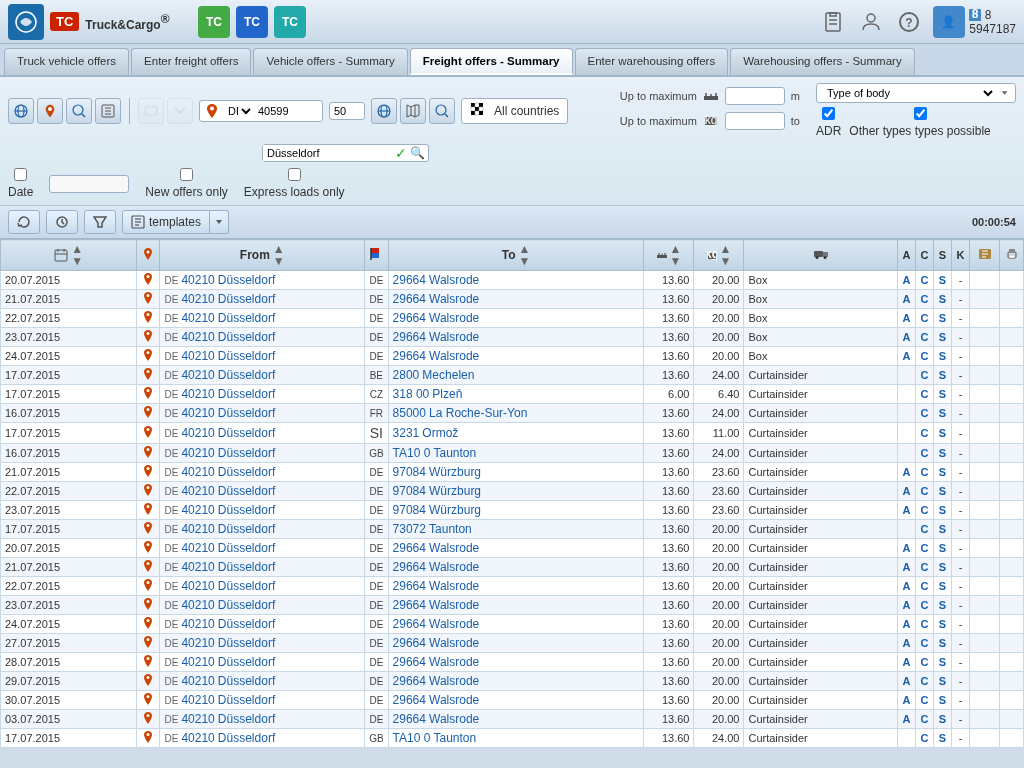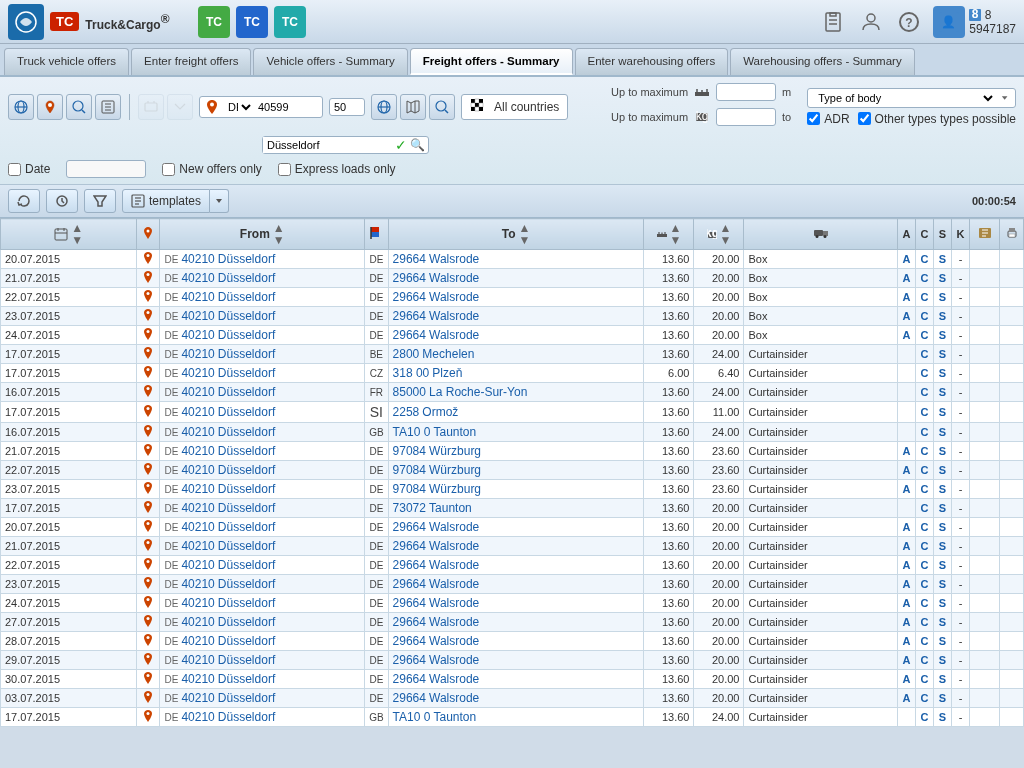--- a/index.html
+++ b/index.html
@@ -117,21 +117,21 @@
     }
     .measure-unit { font-size: 11px; color: #444; }
 
     .type-select-wrap {
       display: flex; align-items: center; gap: 4px;
       background: white; border: 1px solid #9ab0c4; border-radius: 3px; padding: 2px 6px;
       min-width: 200px;
     }
     .type-select { border: none; outline: none; font-size: 11px; background: transparent; width: 100%; cursor: pointer; }
 
-    .checkbox-label { display: flex; align-items: center; gap: 4px; font-size: 11px; color: #333; cursor: pointer; }
+    .checkbox-label { display: flex; align-items: center; gap: 4px; font-size: 11px; color: #333; cursor: pointer; flex-direction: column; }
     .checkbox-label input { cursor: pointer; }
     .date-input { width: 80px; border: 1px solid #9ab0c4; border-radius: 3px; padding: 2px 4px; font-size: 11px; background: #f8f8f8; outline: none; }
 
     
     .action-bar {
       background: linear-gradient(to bottom, #dce8f4, #c8d8e8);
       border-bottom: 1px solid #a0b8cc;
       padding: 4px 8px;
       display: flex; align-items: center; gap: 6px;
     }
@@ -803,21 +803,21 @@
               <circle cx="5" cy="3.5" r="1.5" fill="white"></circle>
             </svg>
     </td>
     <td>
       <span style="color:#666;font-size:10px">DE</span>
       <a class="td-link">40210</a>
       <a class="td-link">Düsseldorf</a>
     </td>
     <td class="td-center" style="font-size:14px;color:#444">SI</td>
     <td>
-      <a class="td-link">2258</a>
+      <a class="td-link">3231</a>
       <a class="td-link">Ormož</a>
     </td>
     <td class="td-right">13.60</td>
     <td class="td-right">11.00</td>
     <td>Curtainsider</td>
     <td class="td-center" style="color:#1a5faa;font-weight:bold"></td>
     <td class="td-center" style="color:#1a5faa;font-weight:bold">C</td>
     <td class="td-center" style="color:#1a5faa;font-weight:bold">S</td>
     <td class="td-center">-</td>
     <td></td>

